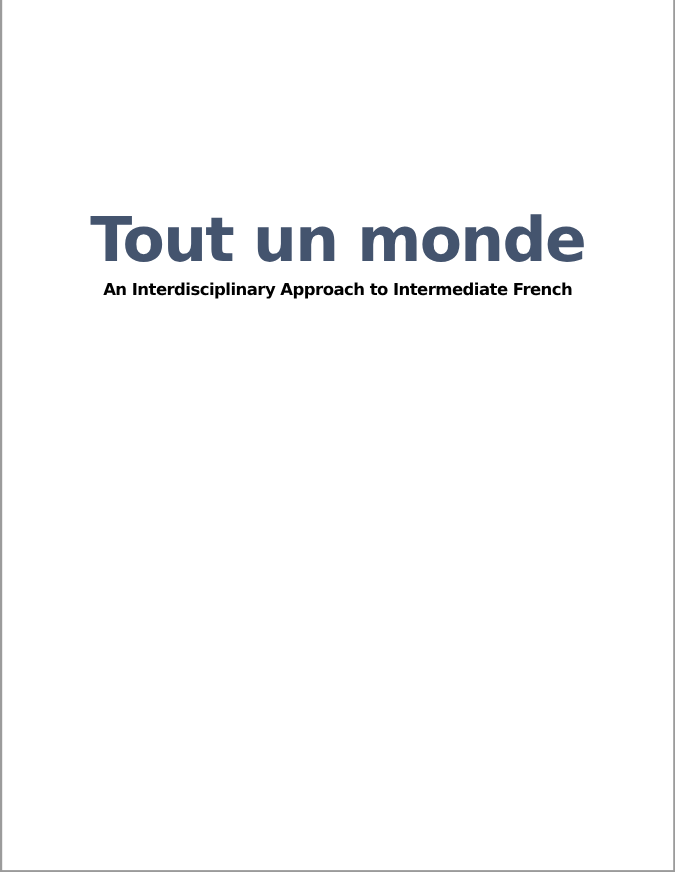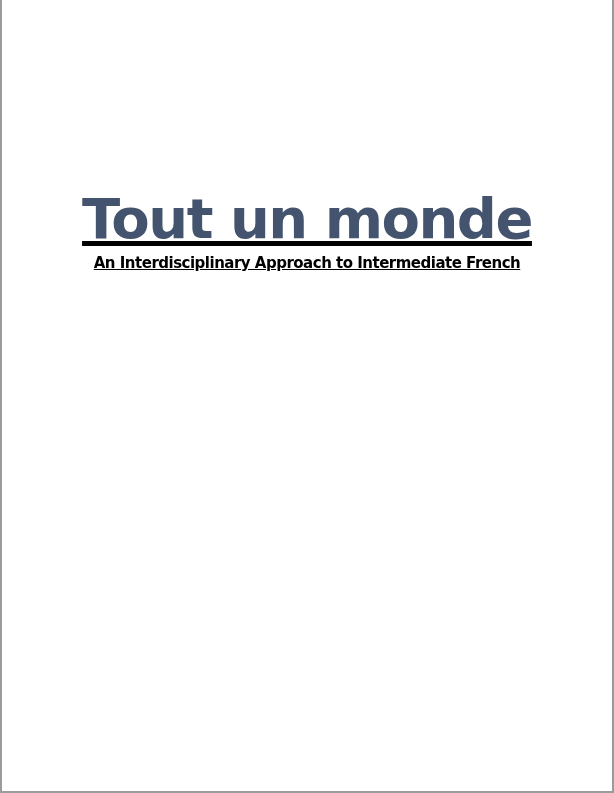--- a/index.html
+++ b/index.html
@@ -40,19 +40,19 @@
     color: #000000;
     font-family: "DejaVu Sans", "Liberation Sans", sans-serif;
   }
   .page-body-blank {
     height: 480px;
   }
 </style>
 </head>
 <body>
 
-<div class="page" style="background: rgb(255, 255, 255); border-color: rgb(155, 155, 155); text-decoration: underline;">
+<div class="page" style="background: rgb(255, 255, 255); border-color: rgb(155, 155, 155);">
   <div class="title-block">
     <h1 class="book-title" style="color: rgb(68, 84, 110);">Tout un monde</h1>
     <p class="book-subtitle" style="color: rgb(0, 0, 0);">An Interdisciplinary Approach to Intermediate French</p>
   </div>
   <div class="page-body-blank"></div>
 </div>
 
 </body></html>

